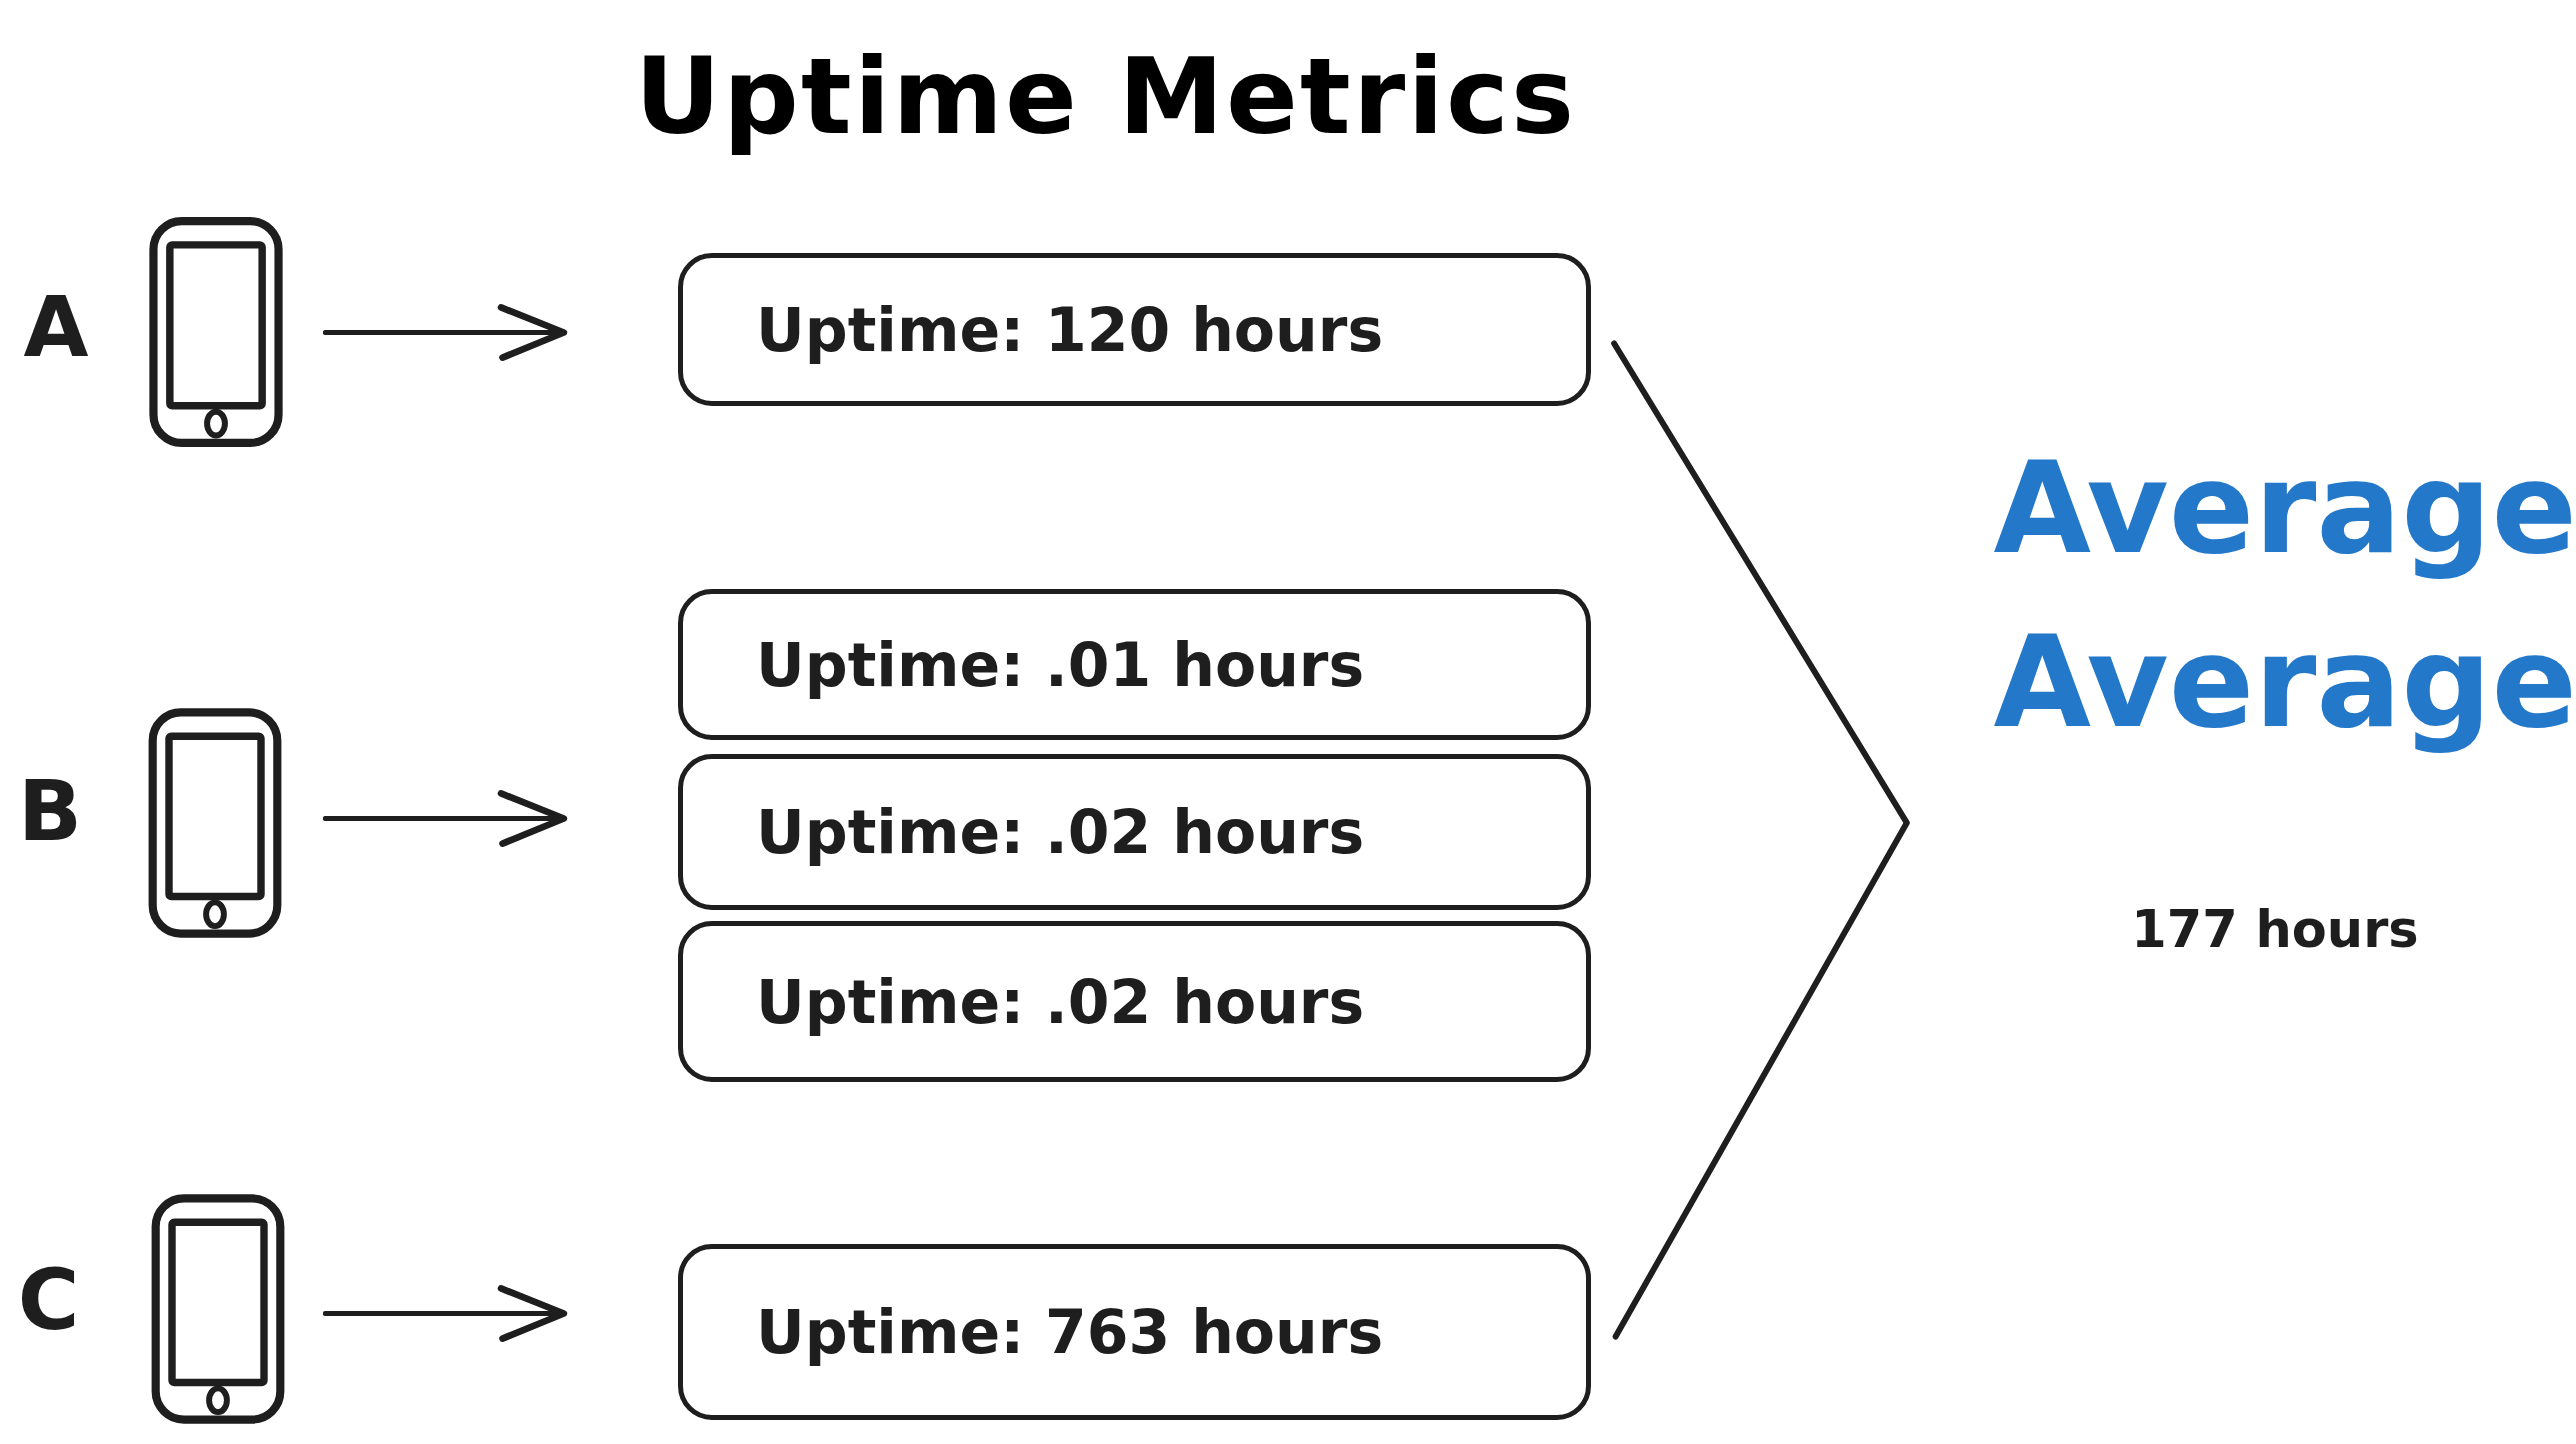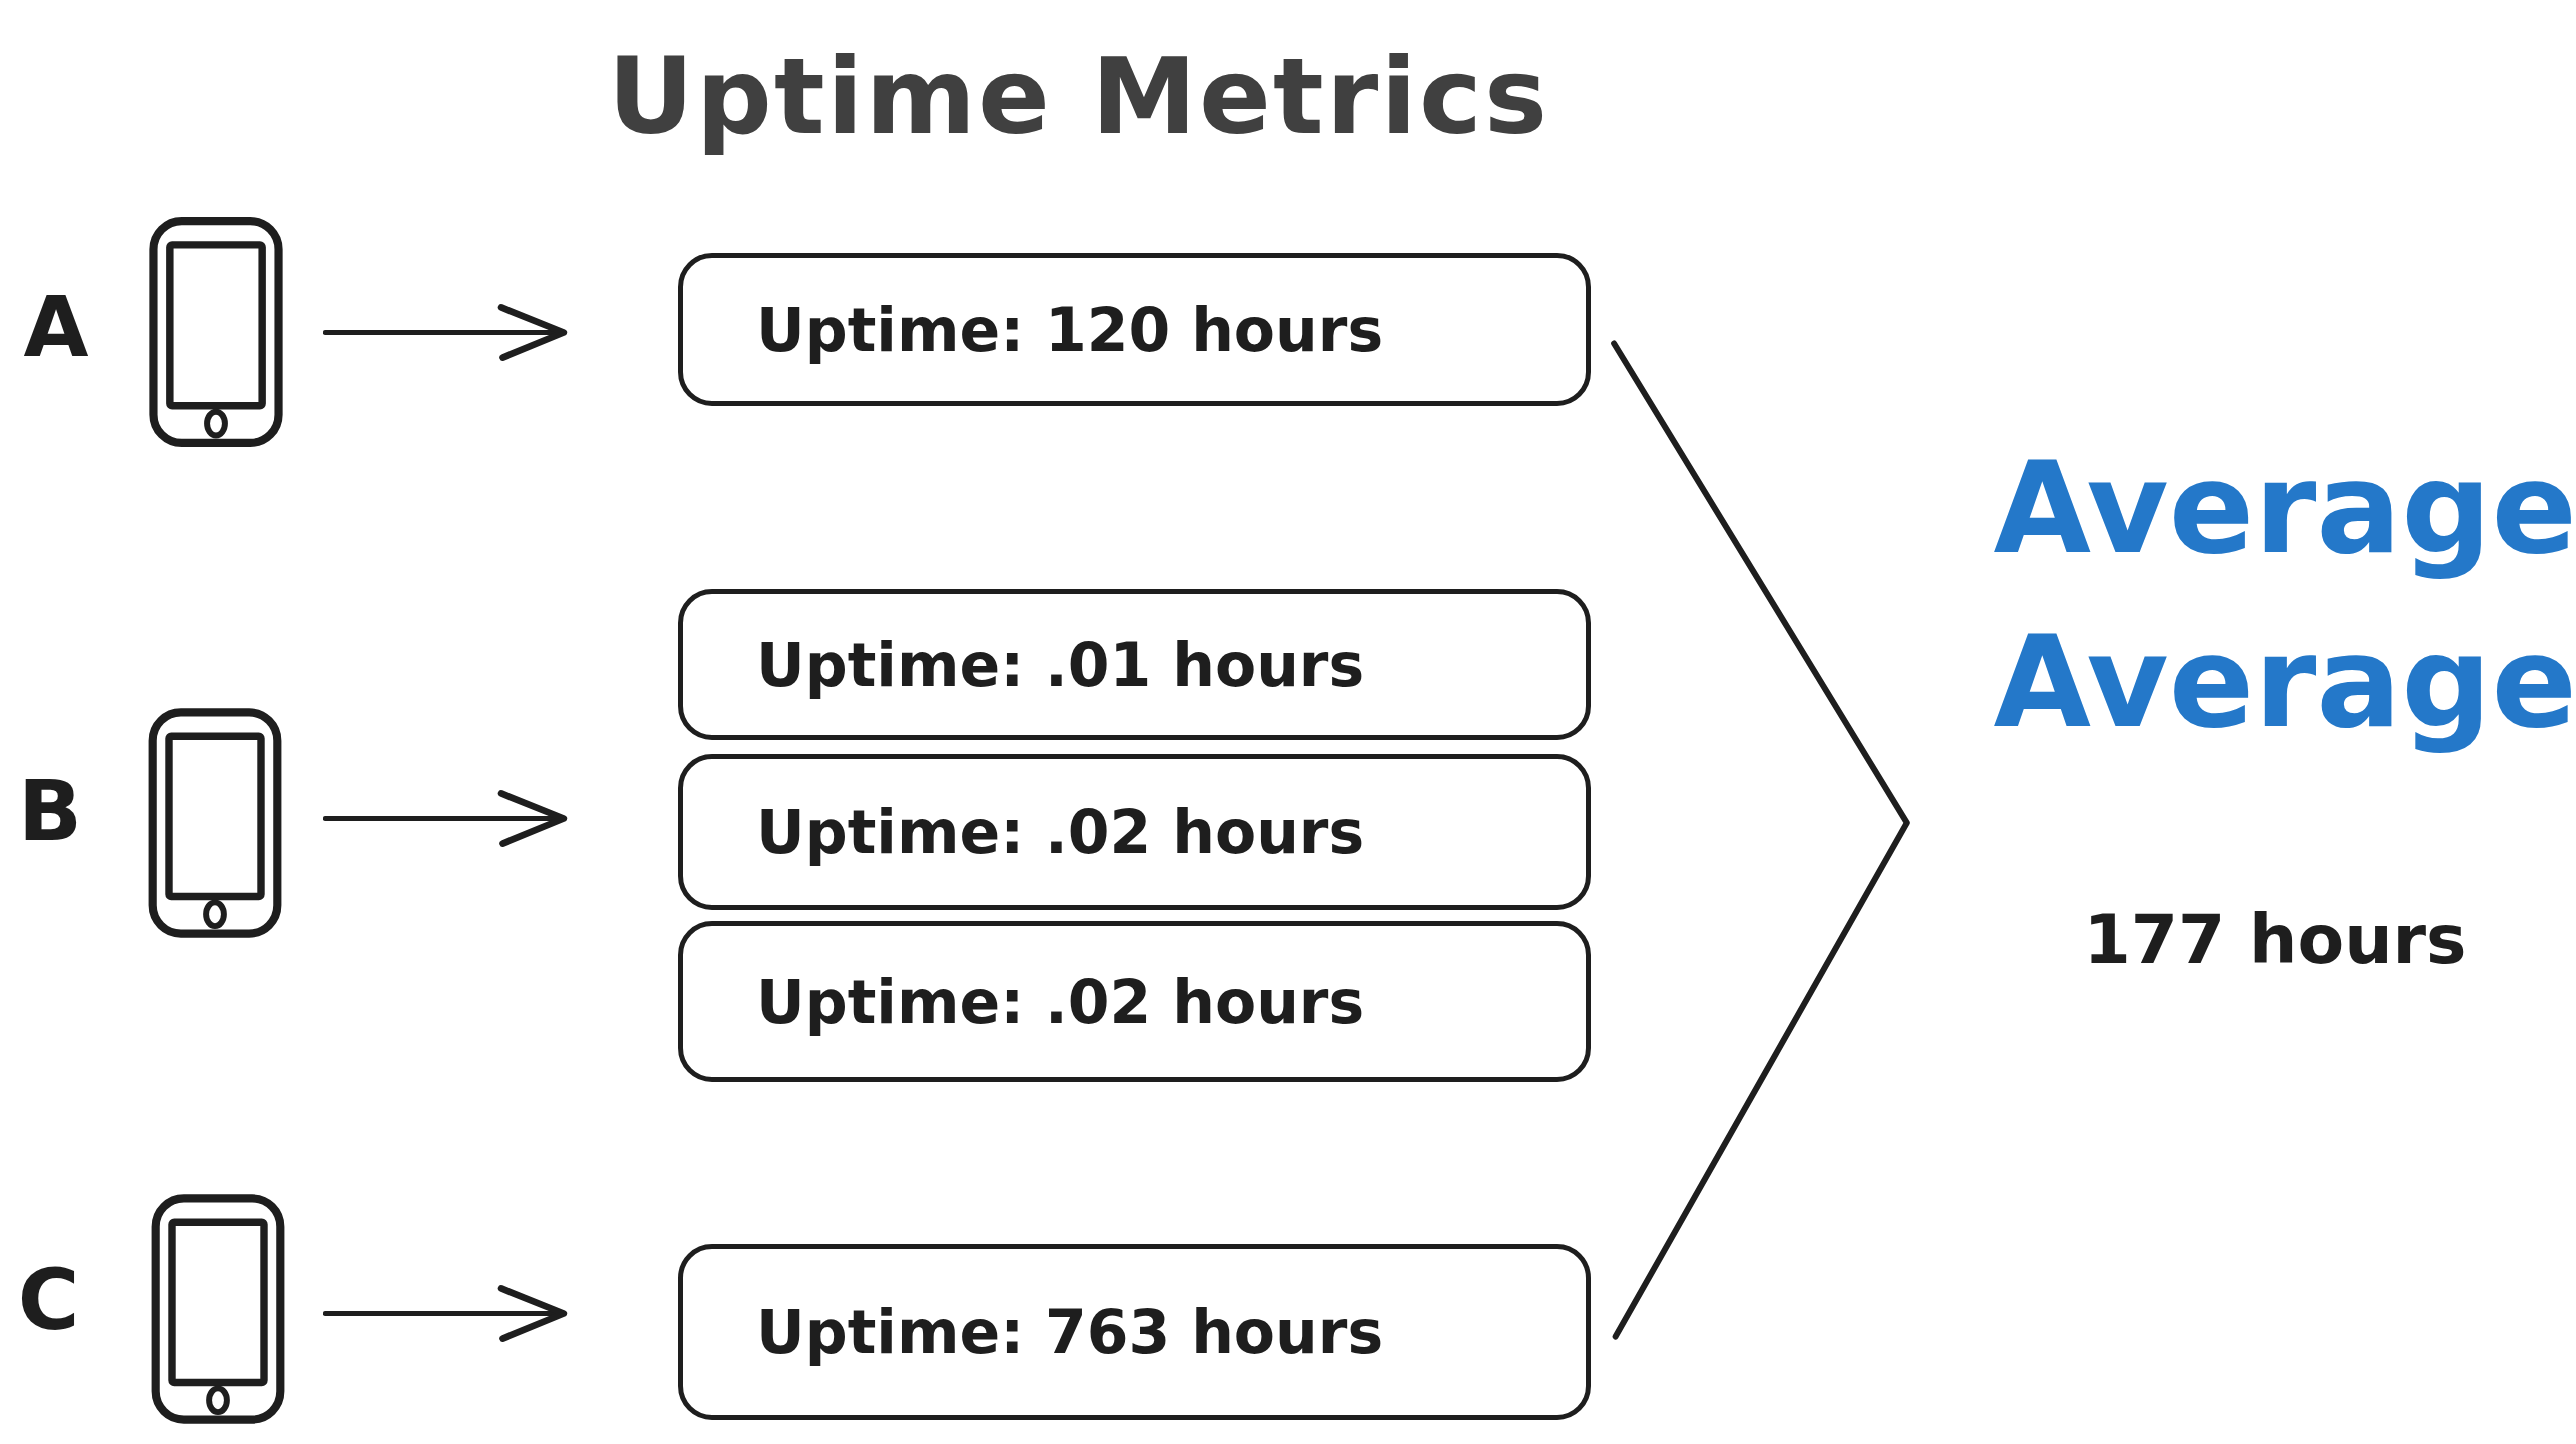--- a/index.html
+++ b/index.html
@@ -7,24 +7,24 @@
     position:relative;
     width:2576px;height:1444px;
     background:#ffffff;
     overflow:hidden;
     font-family:"DejaVu Sans", sans-serif;
     color:#1e1e1e;
   }
   .abs{position:absolute;}
   
   .title{
-    left:496px;top:16.4px;width:1165px;height:161px;
+    left:523px;top:16.4px;width:1165px;height:161px;
     display:flex;align-items:center;justify-content:center;
     font-size:106px;font-weight:600;letter-spacing:2.2px;
-    color:#404040;white-space:nowrap;
+    color:#000000;white-space:nowrap;
   }
   
   .dev-label{
     width:97px;height:97px;
     display:flex;align-items:center;justify-content:center;
     font-size:84px;font-weight:600;color:#1e1e1e;
   }
   .dev-label-a{left:7.5px;top:278px;}
   .dev-label-b{left:1.5px;top:762px;}
   .dev-label-c{left:0px;top:1251px;}
@@ -59,21 +59,21 @@
   
   .result-heading{
     left:1957px;top:422px;width:620px;
     text-align:right;
     font-size:126px;font-weight:600;line-height:174px;
     color:#2478c9;white-space:nowrap;
   }
   .result-value{
     left:1980px;top:900px;width:590px;
     text-align:center;
-    font-size:68px;font-weight:600;color:#1e1e1e;
+    font-size:51px;font-weight:600;color:#1e1e1e;
     white-space:nowrap;
   }
   svg{display:block;width:100%;height:100%;}
 </style>
 </head>
 <body>
 
 <div class="canvas">
 
   <div class="abs title">Uptime Metrics</div>

